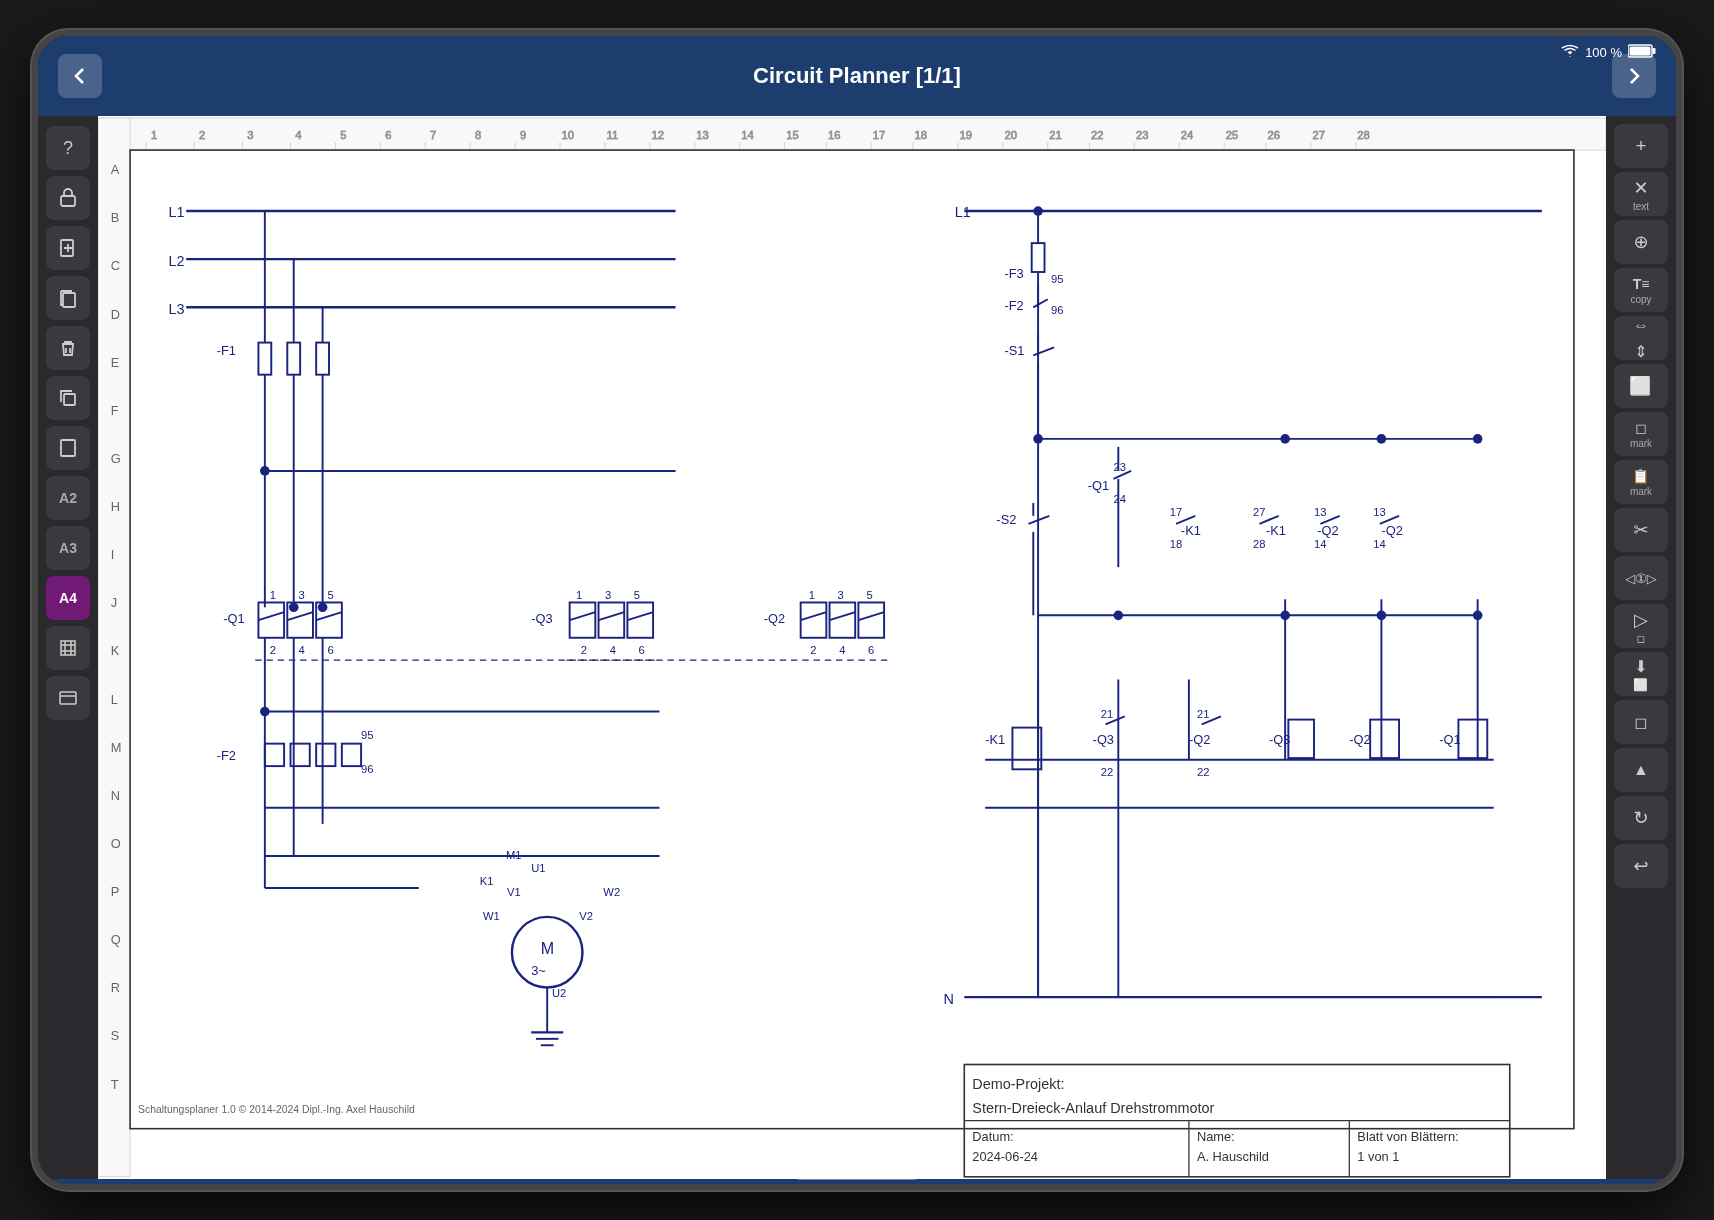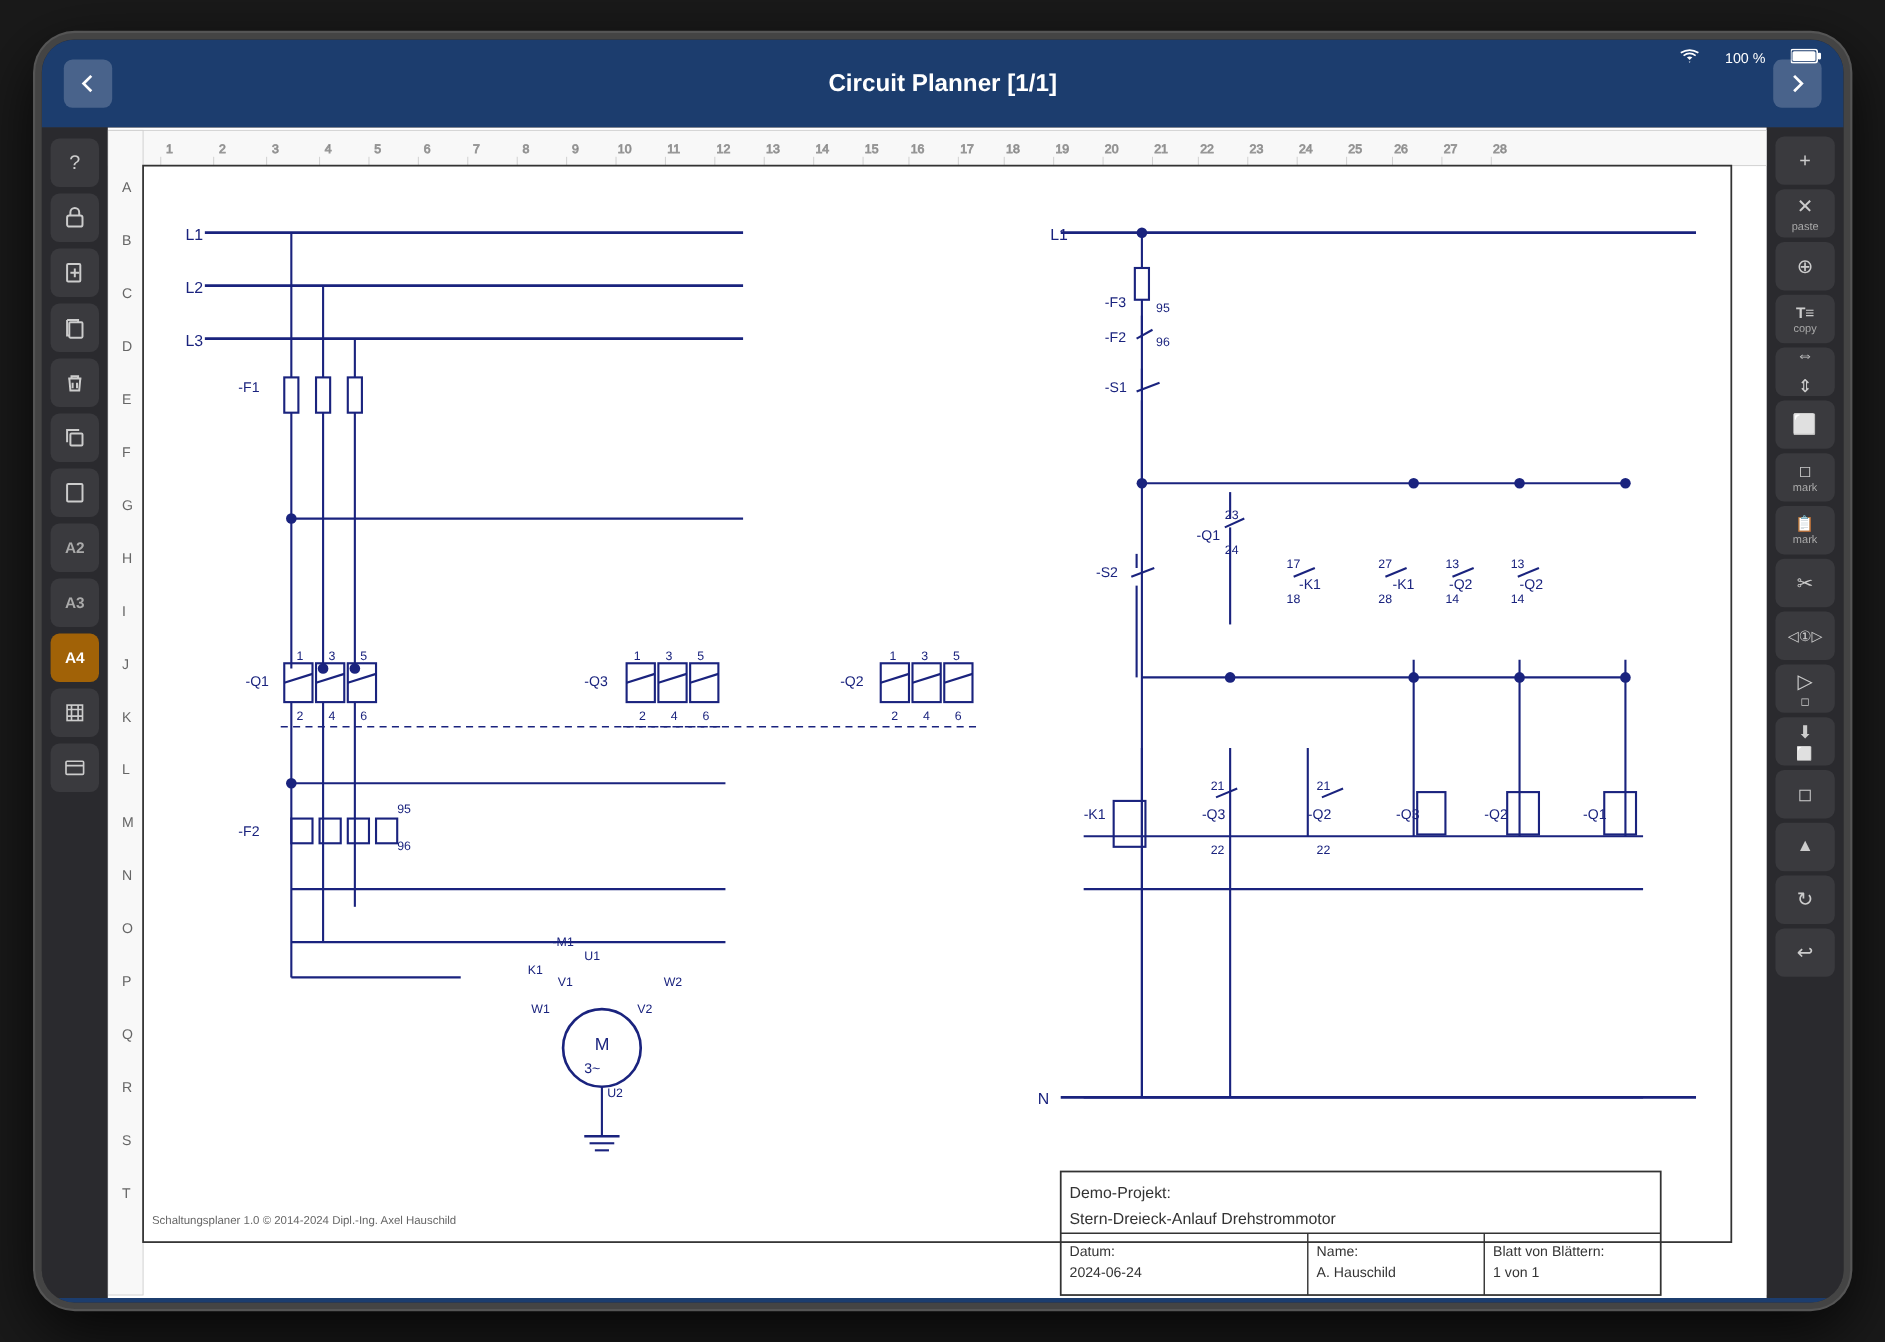--- a/index.html
+++ b/index.html
@@ -63,21 +63,21 @@
       justify-content: center;
     }
     .status-bar {
       position: absolute;
       top: 8px;
       right: 20px;
       color: white;
       font-size: 13px;
       display: flex;
       align-items: center;
-      gap: 23px;
+      gap: 6px;
     }
     
     .main-area {
       flex: 1;
       display: flex;
       background: #3a3a3e;
       position: relative;
     }
     
     .left-sidebar {
@@ -103,21 +103,21 @@
       align-items: center;
       justify-content: center;
     }
     .sidebar-btn.text-label {
       font-size: 14px;
       font-weight: bold;
       color: #aaa;
       text-align: center;
     }
     .sidebar-btn.active {
-      background: #a16207;
+      background: #701a75;
       color: white;
     }
     
     .right-sidebar {
       width: 70px;
       background: #2a2a2e;
       display: flex;
       flex-direction: column;
       align-items: center;
       padding: 8px 0;
@@ -599,21 +599,21 @@
     </div>
 
     <div class="right-sidebar">
 
       <button class="right-btn">
         <span class="icon">+</span>
       </button>
 
       <button class="right-btn">
         <span class="icon">✕</span>
-        <span class="label">paste</span>
+        <span class="label">text</span>
       </button>
 
       <button class="right-btn">
         <span class="icon">⊕</span>
       </button>
 
       <button class="right-btn">
         <span class="icon" style="font-size:14px;font-weight:bold;">T≡</span>
         <span class="label">copy</span>
       </button>

